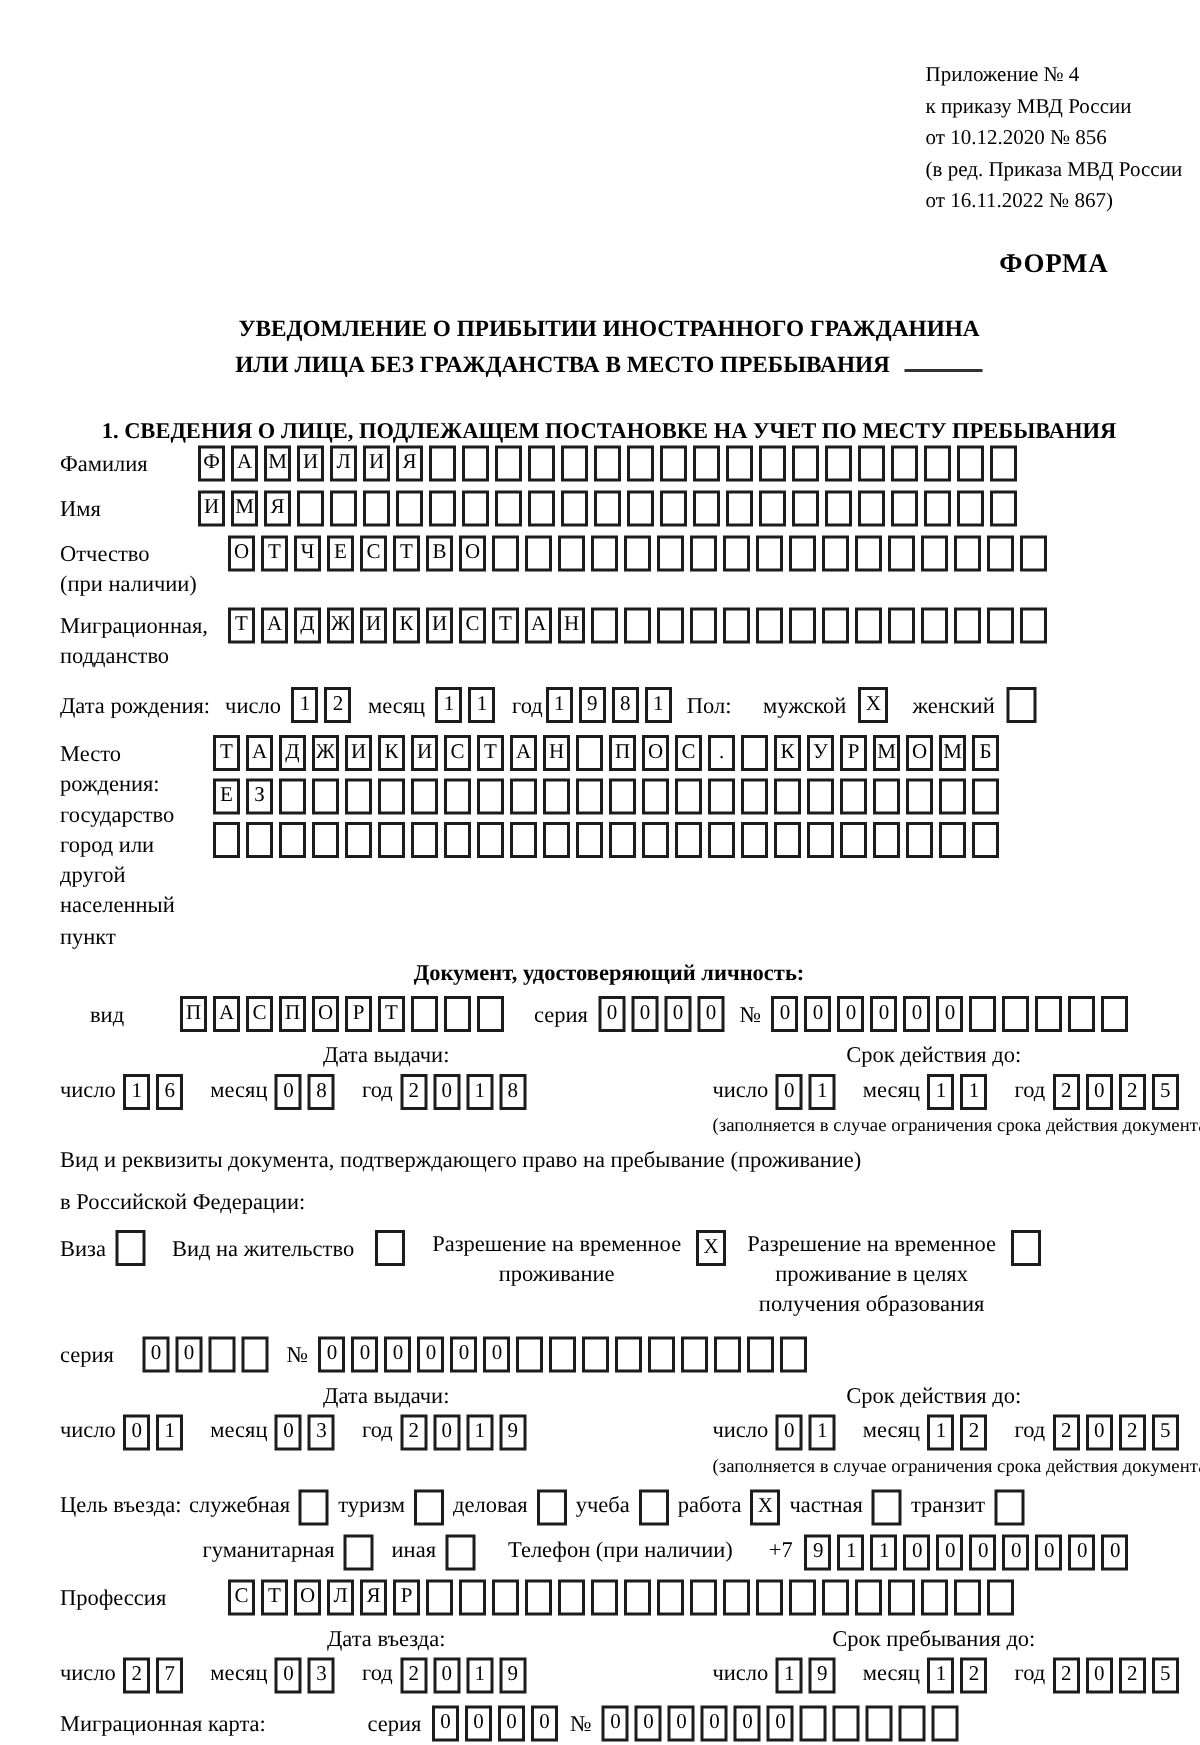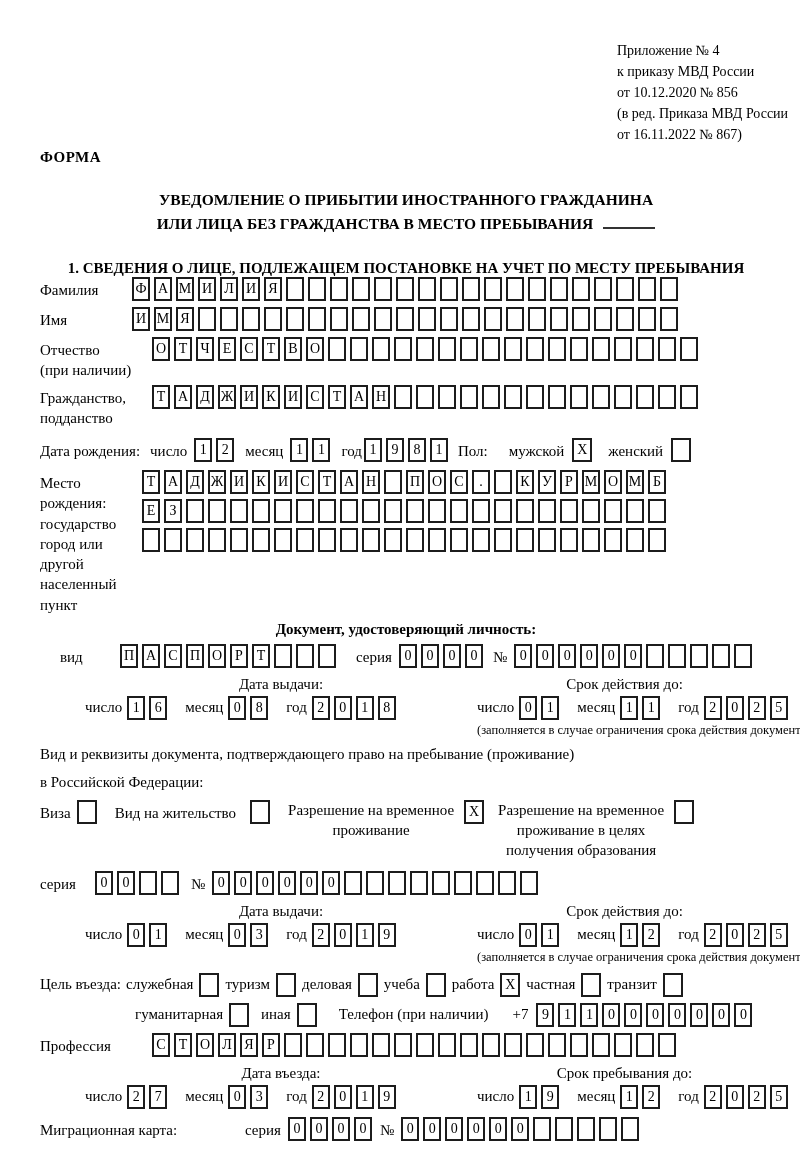--- a/index.html
+++ b/index.html
@@ -5,21 +5,21 @@
   * { box-sizing: border-box; }
   html,body { margin:0; padding:0; background:#fff; }
   body {
     width:800px; height:1163px;
     font-family:"Liberation Serif", serif;
     color:#000; overflow:hidden;
   }
   .page { padding:40px 28px 0 40px; }
 
   .hdr { margin-left:577px; font-size:14px; line-height:1.5; white-space:nowrap; }
-  .forma { padding-right:33px; font-weight:bold; font-size:15px; margin-top:4px; letter-spacing:.5px; }
+  .forma { text-align:right; padding-right:33px; font-weight:bold; font-size:18px; margin-top:20px; letter-spacing:.5px; }
 
   .title { text-align:center; font-weight:bold; font-size:15.5px; margin-top:22px; line-height:1.55; }
   .blank-underline { display:inline-block; width:52px; border-bottom:2px solid #333; margin-left:10px; }
 
   .sect-head { text-align:center; font-weight:bold; font-size:15px; margin:24px 0 0 0; }
 
   .frow { display:flex; align-items:flex-start; margin-bottom:6px; }
   .lbl { font-size:15px; line-height:1.35; padding-top:3px; flex-shrink:0; }
   .w92 { width:92px; } .w112 { width:112px; } .w95 { width:95px; }
 
@@ -35,21 +35,21 @@
     font-size:14px; flex-shrink:0; margin:0 6px; background:#fff;
   }
   .stack > .cells { display:flex; margin-bottom:5px; }
 
   .doc-head { text-align:center; font-weight:bold; font-size:15px; margin:4px 0 6px 0; }
 
   .inline-lbl { font-size:15px; margin:0 7px; padding-top:3px; }
 
   .date-pair { display:flex; margin:8px 0 2px 0; }
   .date-block { }
-  .date-block.left { width:435px;margin-left:45px; }
+  .date-block.left { width:435px; }
   .date-block.right { width:295px; }
   .date-head { text-align:center; font-size:15px; margin-bottom:3px; }
   .dline { display:flex; align-items:center; }
   .dlbl { font-size:15px; margin-right:5px; }
   .dgap { margin-left:14px; }
   .note { font-size:12.5px; margin-top:3px; white-space:nowrap; }
 
   .para { font-size:15px; line-height:1.6; margin:4px 0; }
 
   .opt-row { display:flex; align-items:flex-start; margin:6px 0; }
@@ -168,21 +168,21 @@
         <div class="cell"></div>
         <div class="cell"></div>
         <div class="cell"></div>
         <div class="cell"></div>
         <div class="cell"></div>
       </div>
   </div>
 
   <div class="frow" style="margin-top:-2px;">
     <div class="lbl w112">
-      <div>Гражданство,</div>
+      <div>Миграционная,</div>
       <div>подданство</div>
     </div>
     <div class="cells">
         <div class="cell">Т</div>
         <div class="cell">А</div>
         <div class="cell">Д</div>
         <div class="cell">Ж</div>
         <div class="cell">И</div>
         <div class="cell">К</div>
         <div class="cell">И</div>

